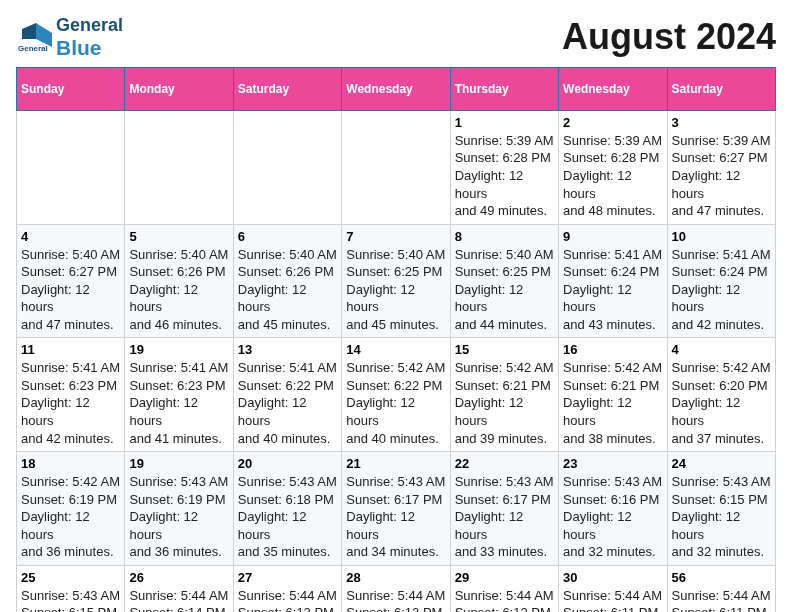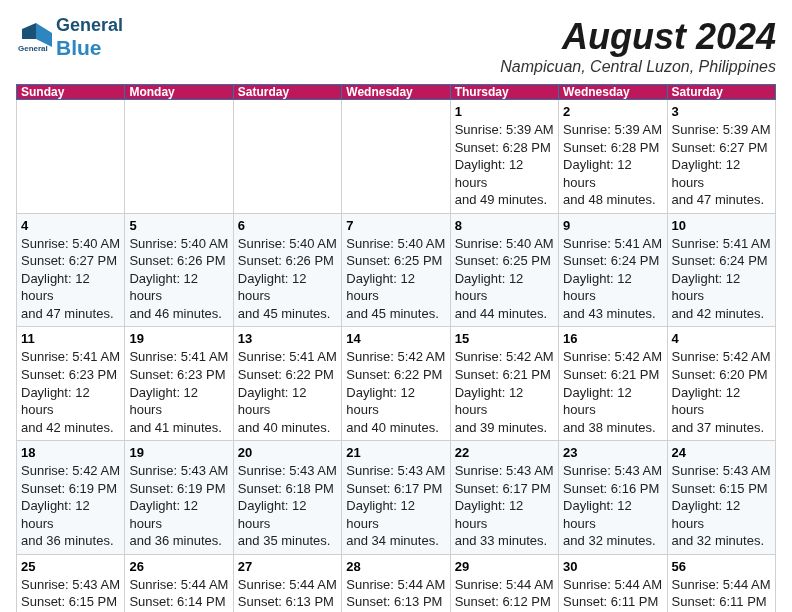--- a/index.html
+++ b/index.html
@@ -20,42 +20,41 @@
       display: flex;
       align-items: center;
     }
     .logo-icon {
       width: 36px;
       height: 36px;
       margin-right: 4px;
     }
     .title-block {
       text-align: right;
-      font-style: italic;
     }
     .month-title {
       font-size: 36px;
       font-weight: bold;
       color: #1a1a1a;
     }
     .location {
       font-size: 16px;
       color: #333;
     }
     table {
       width: 100%;
       border-collapse: collapse;
       table-layout: fixed;
     }
     thead th {
-      background-color: #be185d;
+      background-color: #ec4899;
       color: #fff;
       font-size: 12px;
       font-weight: bold;
-      padding: 0 4px;
+      padding: 14px 4px;
       text-align: left;
       border: 1px solid #2874a6;
     }
     tbody td {
       border: 1px solid #d0d0d0;
       vertical-align: top;
       padding: 4px;
       font-size: 10px;
       height: 88px;
       background: #fff;
@@ -89,21 +88,20 @@
       <polygon points="20,4 20,20 6,20 6,10" fill="#1a5276"></polygon>
       <text x="2" y="32" font-size="8" fill="#1a5276" font-weight="bold">General</text>
     </svg>
     <div>
       <div style="font-size:18px;font-weight:bold;color:#1a5276;line-height:1.1;">General</div>
       <div style="font-size:21px;font-weight:bold;color:#2e86c1;line-height:1.1;">Blue</div>
     </div>
   </div>
   <div class="title-block">
     <div class="month-title">August 2024</div>
-    <div class="location">Nampicuan, Central Luzon, Philippines</div>
   </div>
 </div>
 
 <table>
   <thead>
     <tr id="header-row">
     <th>Sunday</th>
         <th>Monday</th>
         <th>Saturday</th>
         <th>Wednesday</th>

